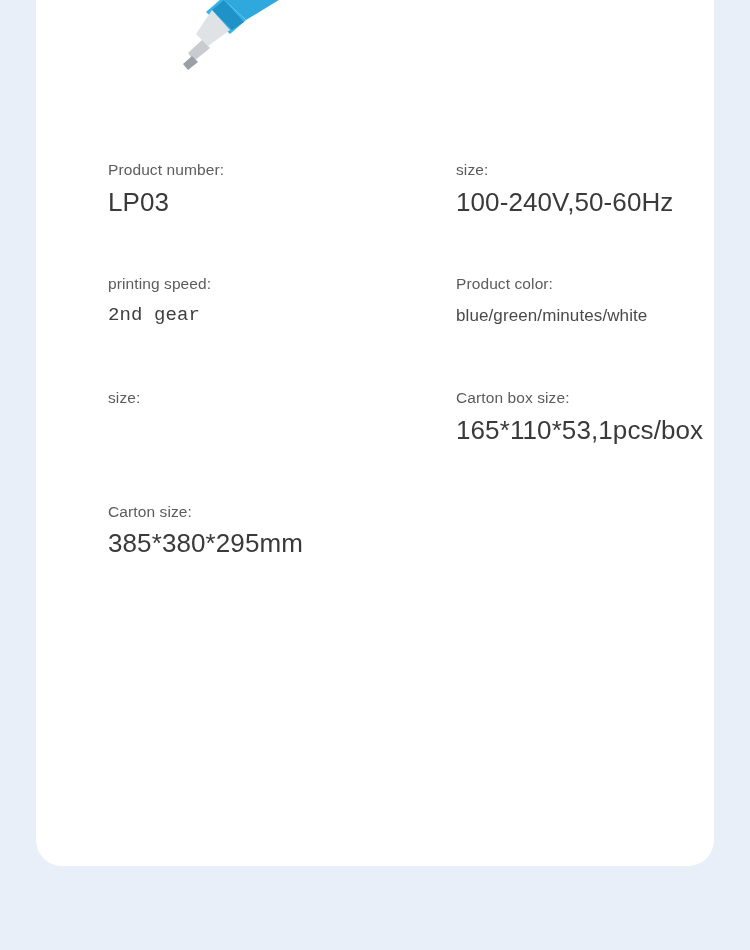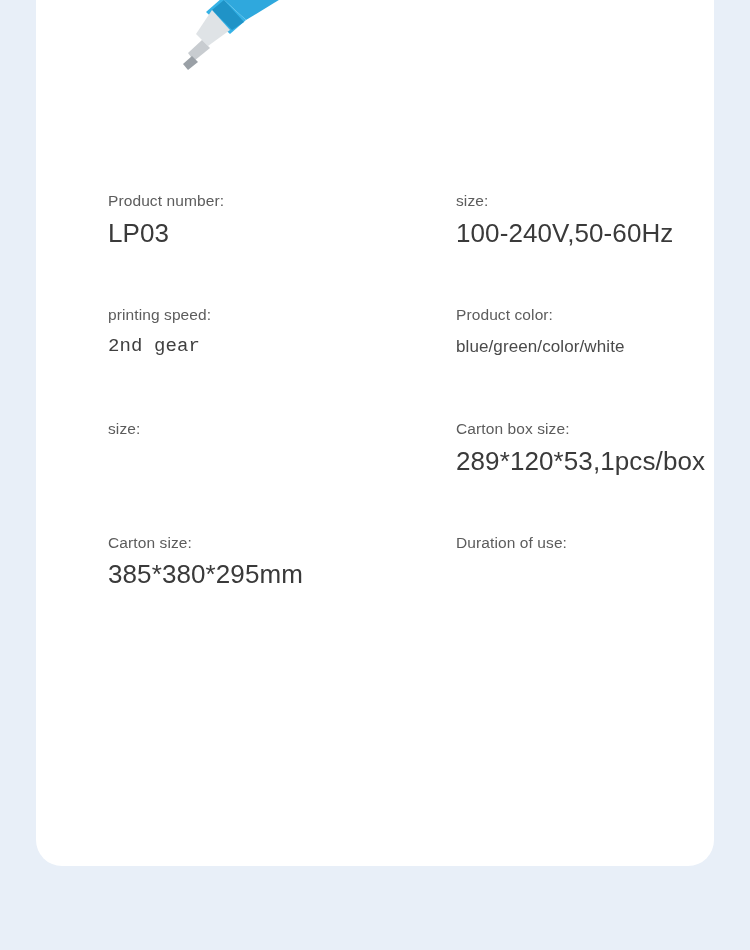--- a/index.html
+++ b/index.html
@@ -36,21 +36,20 @@
   .pen-svg { position: absolute; left: 90px; top: 0px; }
 
   .specs {
     position: absolute;
     left: 72px;
     top: 200px;
     width: 606px;
     display: grid;
     grid-template-columns: 348px 258px;
     grid-row-gap: 59px;
-    margin-top: 31px;
   }
   .spec-item { }
   .spec-label {
     font-size: 15.5px;
     color: #5c5c5c;
     letter-spacing: 0.1px;
     line-height: 20px;
     margin-bottom: 9px;
     font-weight: 400;
   }
@@ -112,37 +111,36 @@
         <div class="spec-value">100-240V,50-60Hz</div>
       </div>
 
       <div class="spec-item col2">
         <div class="spec-label">printing speed:</div>
         <div class="spec-value medium">2nd gear</div>
       </div>
 
       <div class="spec-item col1">
         <div class="spec-label">Product color:</div>
-        <div class="spec-value small">blue/green/color/white</div>
+        <div class="spec-value small">blue/green/minutes/white</div>
       </div>
 
       <div class="spec-item col2">
         <div class="spec-label">size:</div>
       </div>
 
       <div class="spec-item col1">
         <div class="spec-label">Carton box size:</div>
-        <div class="spec-value">289*120*53,1pcs/box</div>
+        <div class="spec-value">165*110*53,1pcs/box</div>
       </div>
 
       <div class="spec-item col2">
         <div class="spec-label">Carton size:</div>
         <div class="spec-value">385*380*295mm</div>
       </div>
 
 
       <div class="spec-item col2">
-        <div class="spec-label">Duration of use:</div>
       </div>
 
     </div>
   </div>
 </div>
 
 </body></html>

